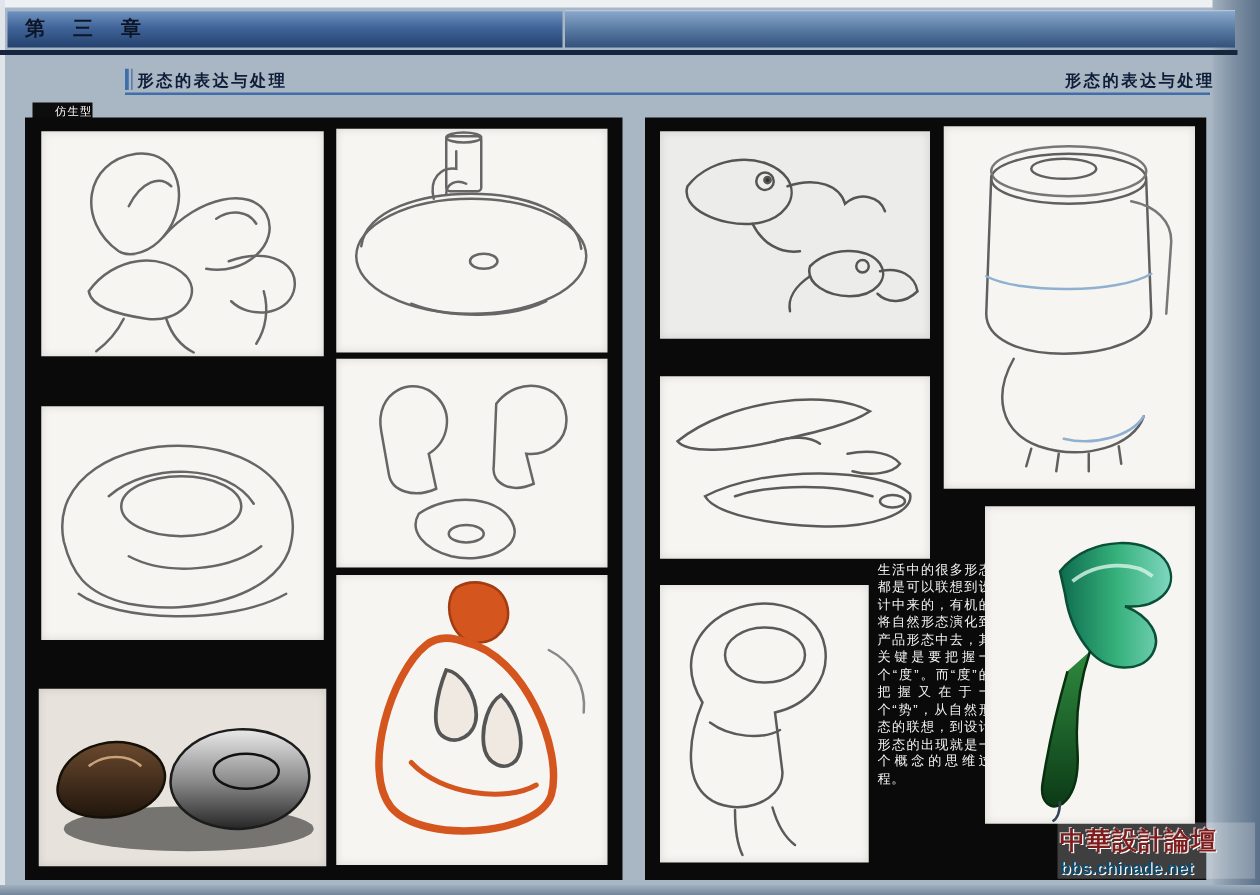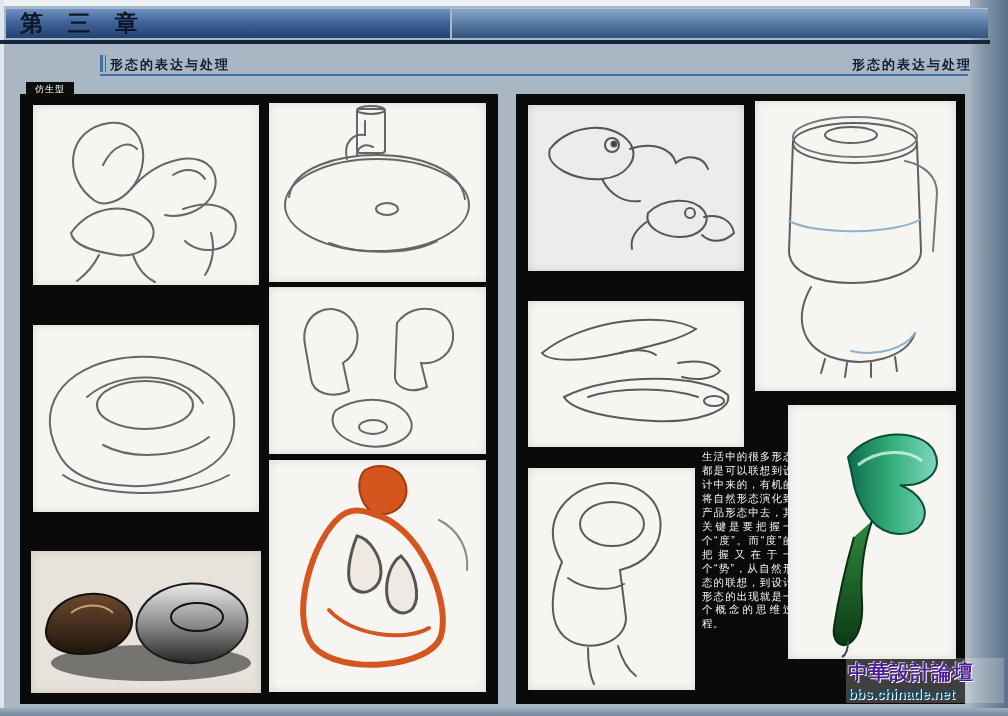--- a/index.html
+++ b/index.html
@@ -23,21 +23,21 @@
     background:linear-gradient(to bottom,#9fb0bf,#72859a); }
 
   
   .chapter-bar-left {
     left:6px; top:8px; width:444px; height:30px;
     background:linear-gradient(to bottom,#6f92bf 0%, #41659a 45%, #24416e 100%);
     border-top:1px solid #9db7d8;
   }
   .chapter-bar-left .chapter-text {
     display:block; padding-left:14px; line-height:29px;
-    font-size:23px; font-weight:bold; color:#0c1626; letter-spacing:9px;
+    font-size:16px; font-weight:bold; color:#0c1626; letter-spacing:9px;
   }
   .chapter-bar-right {
     left:452px; top:8px; width:536px; height:30px;
     background:linear-gradient(to bottom,#89a7cc 0%, #54779f 55%, #33517c 100%);
     border-top:1px solid #b3c6dd;
   }
   .chapter-underline {
     left:0; top:40px; width:990px; height:4px; background:#16263f;
   }
 
@@ -50,21 +50,21 @@
   }
   .section-title-right {
     left:852px; top:56px; font-size:13px; font-weight:bold; color:#0e1e38;
     letter-spacing:2px; white-space:nowrap;
   }
   .section-underline { left:100px; top:74px; width:868px; height:2px; background:#3f6ea8; }
 
   .category-label {
     left:26px; top:82px; width:48px; height:15px;
     background:#0d0d0d; color:#ffffff; font-size:9px;
-    line-height:15px; text-align:center; letter-spacing:1px;
+    line-height:15px; text-align:right; letter-spacing:1px;
   }
 
   
   .panel { background:#0a0a0a; }
   .panel-left { left:20px; top:94px; width:478px; height:610px; }
   .panel-right { left:516px; top:94px; width:449px; height:610px; }
 
   .cell { position:absolute; background:#f6f5f1; box-shadow:inset 0 0 8px rgba(0,0,0,0.12); }
   .cell svg { display:block; width:100%; height:100%; }
   .cell-gray { background:#ececea; }
@@ -90,21 +90,21 @@
     color:#f4f4f4; font-size:10.5px; line-height:1.33; text-align:justify;
     letter-spacing:0.5px; overflow:hidden;
   }
 
   
   .watermark {
     left:846px; top:658px; width:158px; text-align:left;
     background:rgba(255,255,255,0.22); padding:1px 2px; z-index:5;
   }
   .watermark-line1 {
-    font-size:20px; font-weight:bold; color:#4c1d95; letter-spacing:1px;
+    font-size:20px; font-weight:bold; color:#7f1d1d; letter-spacing:1px;
     text-shadow:1px 1px 0 #ffffff, -1px -1px 0 rgba(255,255,255,0.7);
     font-family:"Liberation Serif", serif; white-space:nowrap;
   }
   .watermark-line2 {
     font-size:14px; font-weight:bold; color:#0c4a6e;
     text-shadow:1px 1px 0 #ffffff; white-space:nowrap;
   }
 </style>
 </head>
 <body>

